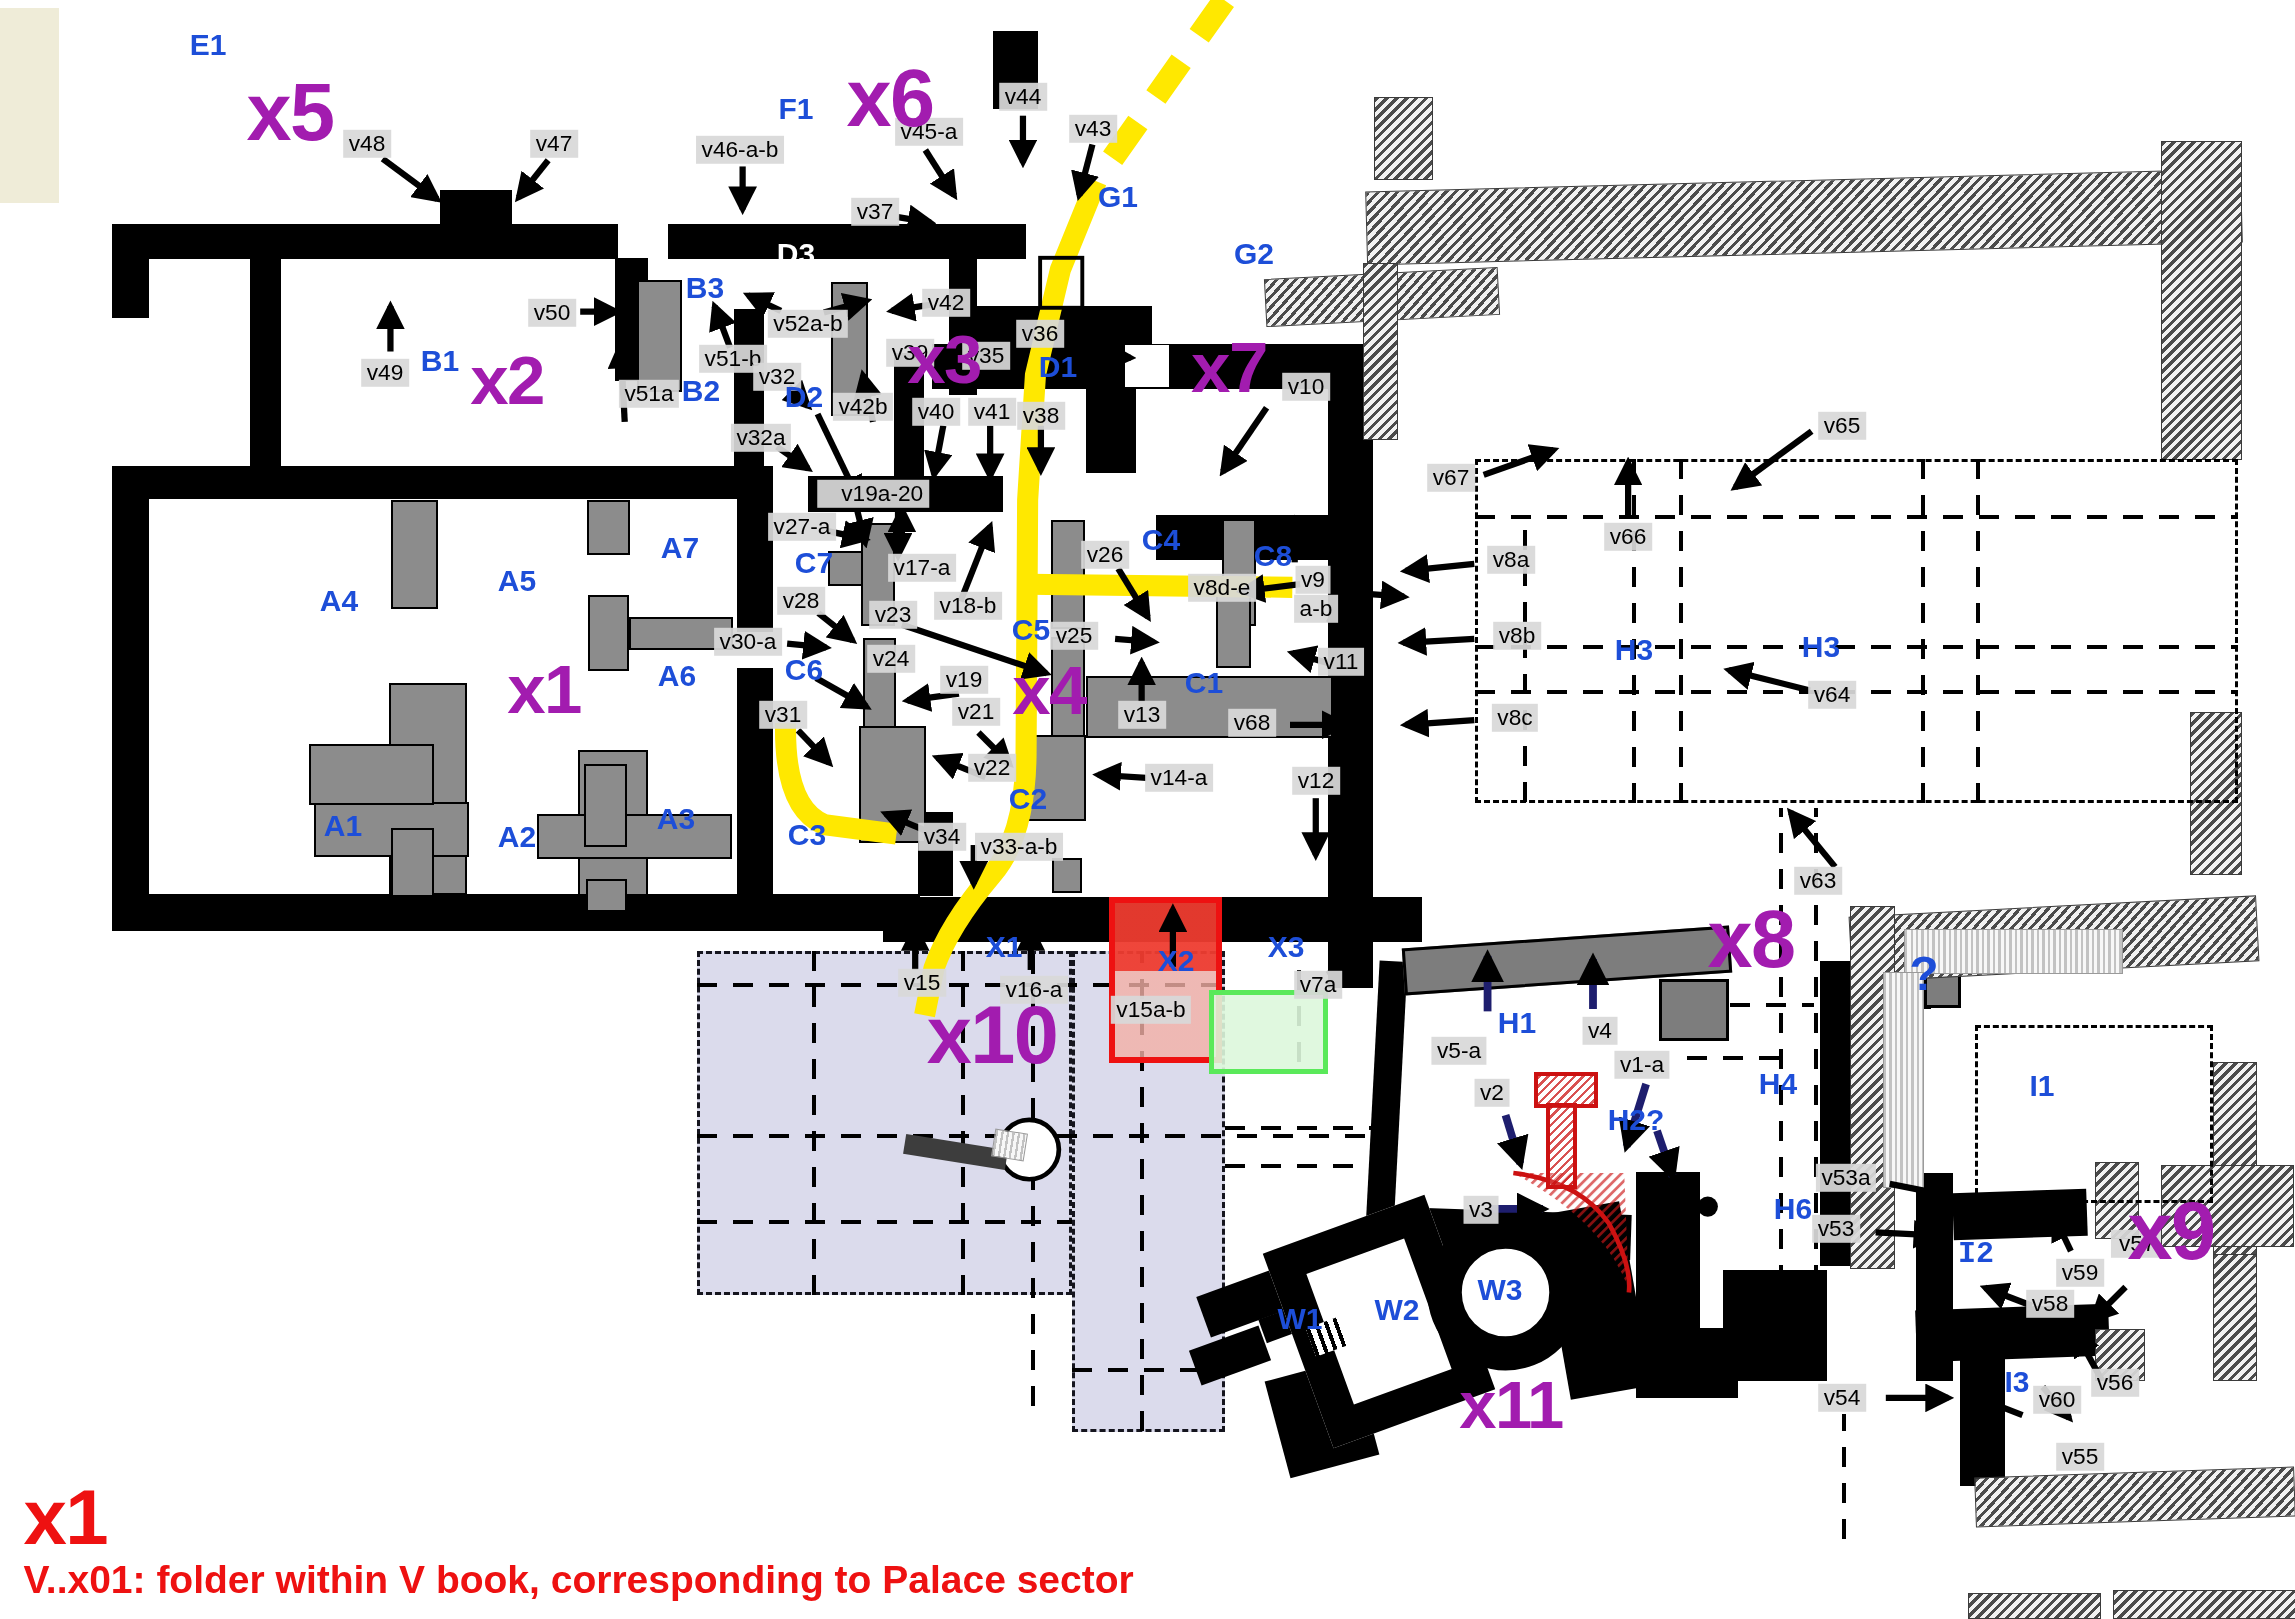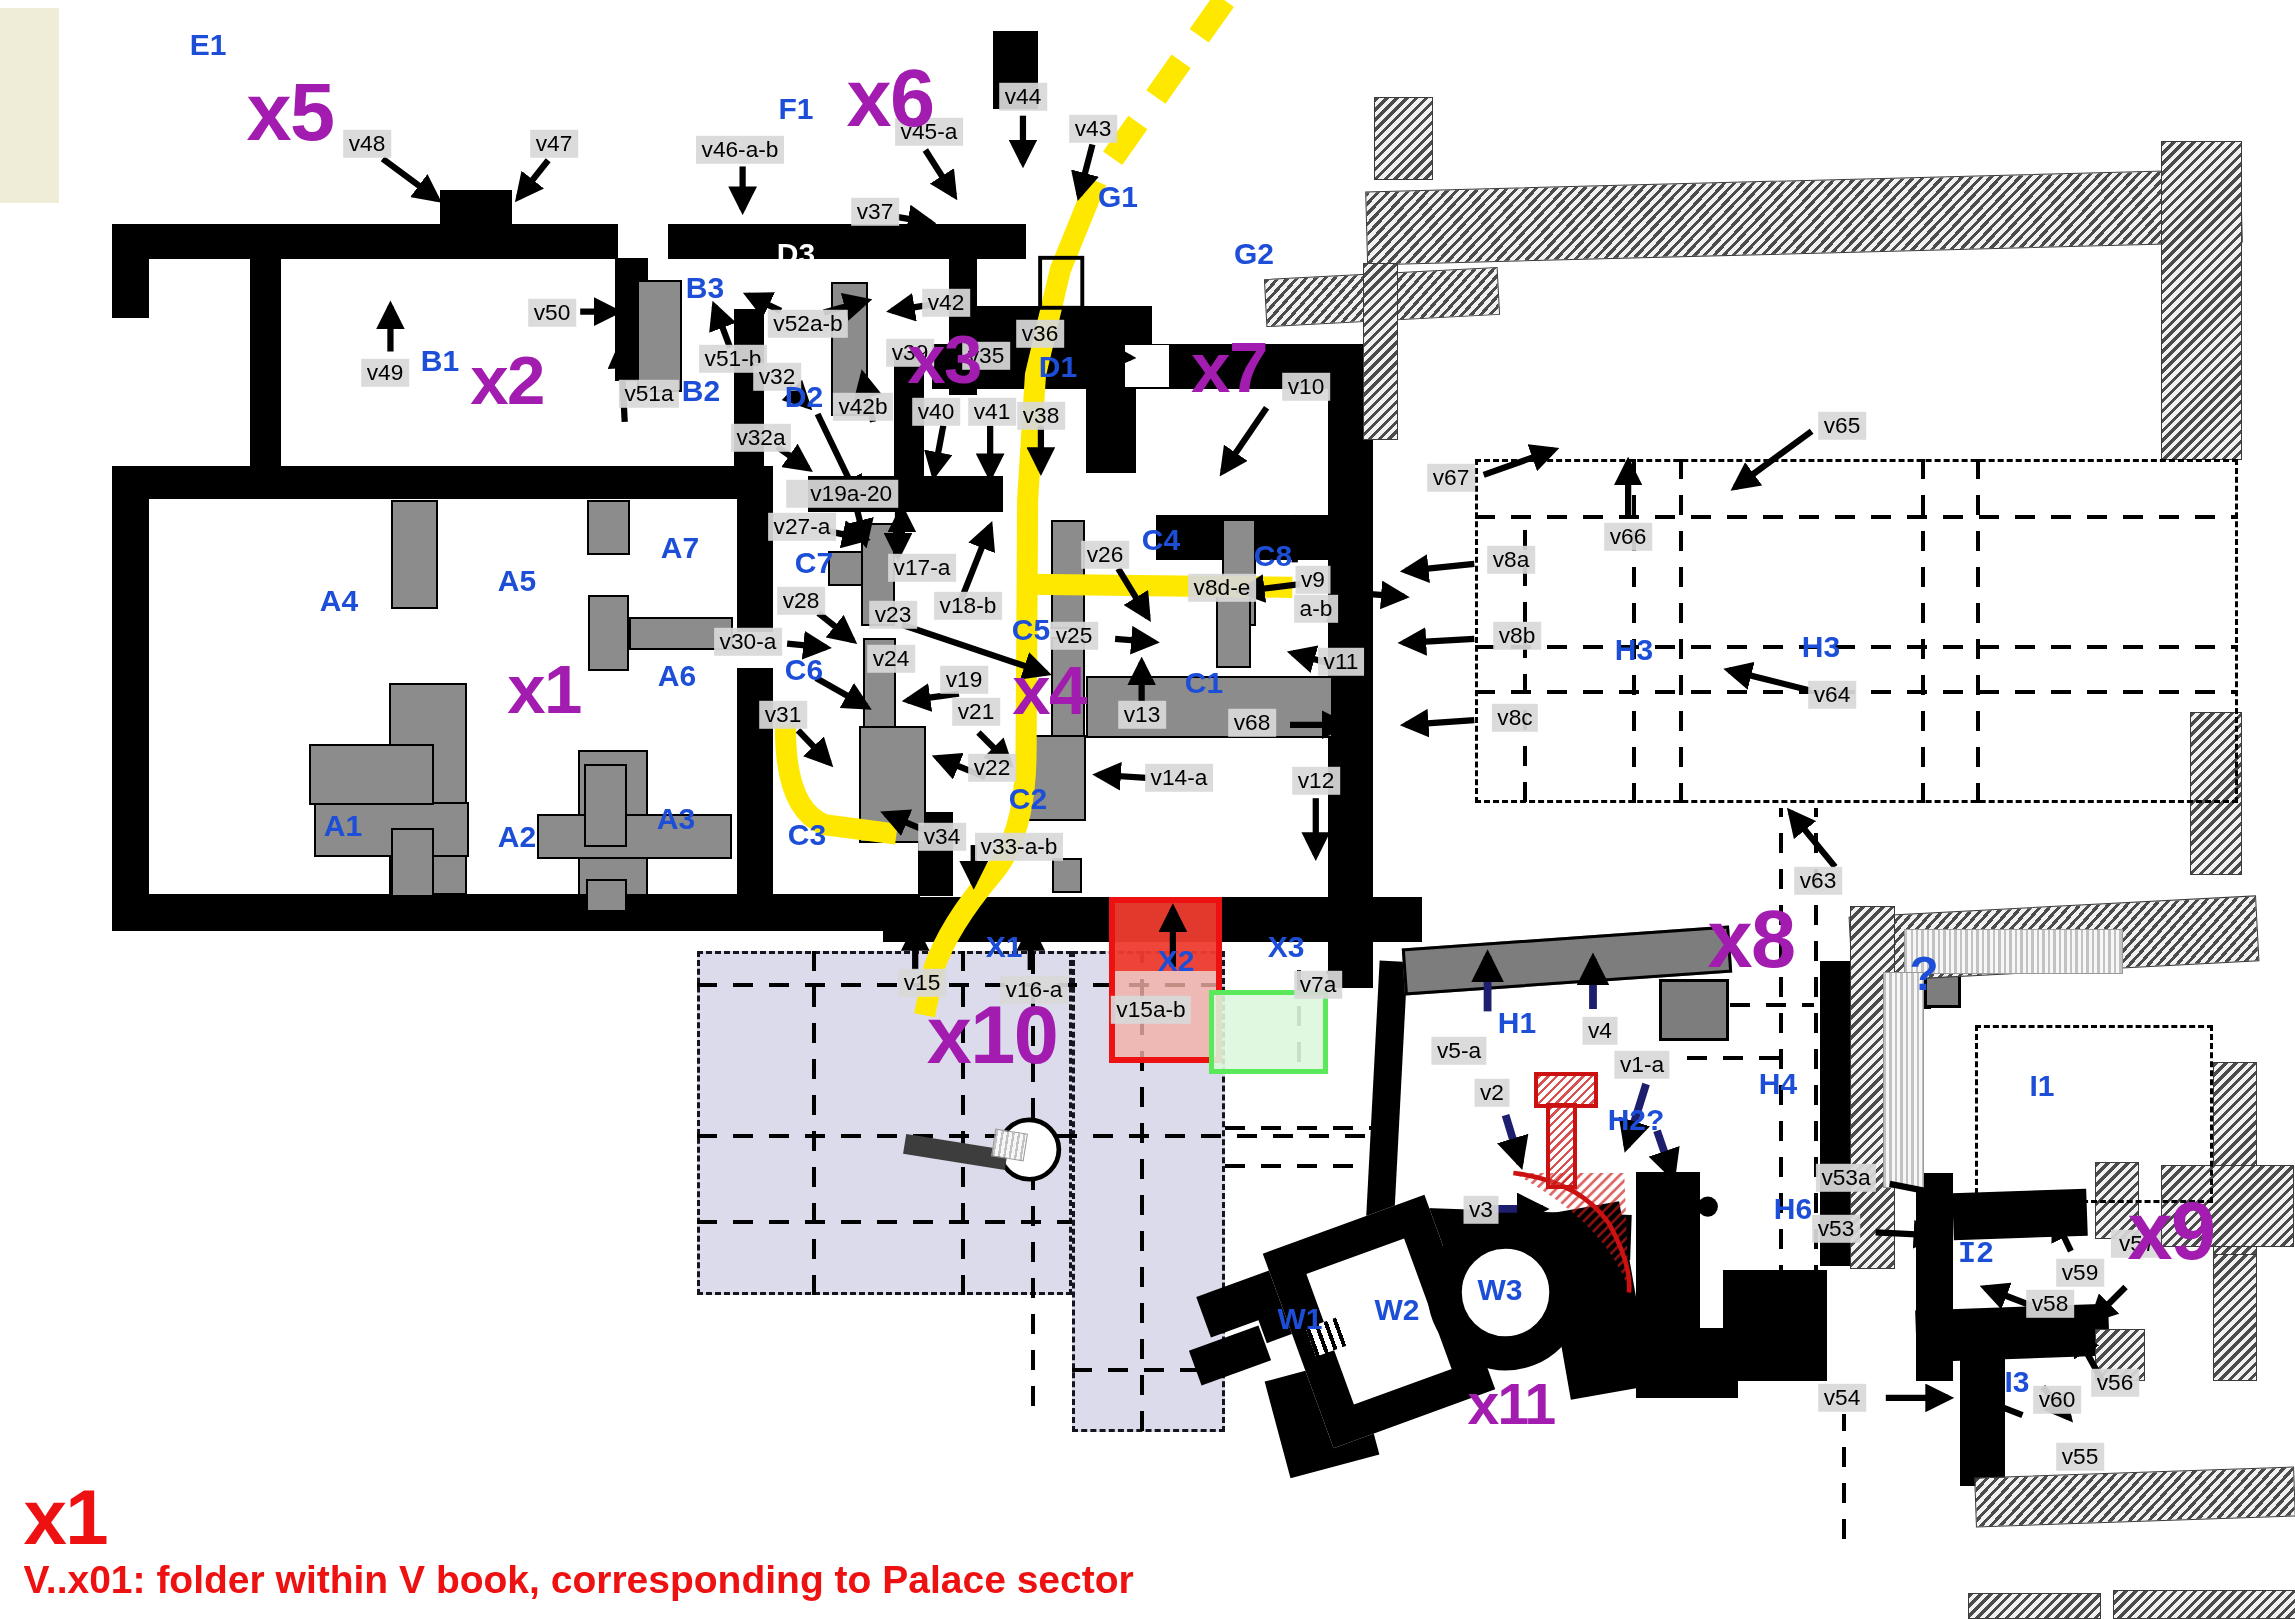--- a/index.html
+++ b/index.html
@@ -301,21 +301,21 @@
       <div class="vlab" style="left: 1040px; top: 334px;">v36</div>
       <div class="vlab" style="left: 385px; top: 373px;">v49</div>
       <div class="vlab" style="left: 733px; top: 359px;">v51-b</div>
       <div class="vlab" style="left: 649px; top: 394px;">v51a</div>
       <div class="vlab" style="left: 777px; top: 377px;">v32</div>
       <div class="vlab" style="left: 863px; top: 407px;">v42b</div>
       <div class="vlab" style="left: 936px; top: 412px;">v40</div>
       <div class="vlab" style="left: 992px; top: 412px;">v41</div>
       <div class="vlab" style="left: 1041px; top: 416px;">v38</div>
       <div class="vlab" style="left: 761px; top: 438px;">v32a</div>
-      <div class="vlab" style="left: 842px; top: 494px; padding-left: 24px;">v19a-20</div>
+      <div class="vlab" style="left: 873px; top: 494px; padding-left: 24px;">v19a-20</div>
       <div class="vlab" style="left: 910px; top: 353px;">v39</div>
       <div class="vlab" style="left: 986px; top: 356px;">v35</div>
       <div class="vlab" style="left: 1306px; top: 387px;">v10</div>
       <div class="vlab" style="left: 1451px; top: 478px;">v67</div>
       <div class="vlab" style="left: 1842px; top: 426px;">v65</div>
       <div class="vlab" style="left: 1628px; top: 537px;">v66</div>
       <div class="vlab" style="left: 1511px; top: 560px;">v8a</div>
       <div class="vlab" style="left: 802px; top: 527px;">v27-a</div>
       <div class="vlab" style="left: 922px; top: 568px;">v17-a</div>
       <div class="vlab" style="left: 801px; top: 601px;">v28</div>
@@ -408,21 +408,21 @@
   <div id="sectors-layer">
       <div class="sector" style="left: 290px; top: 112px; font-size: 81px;">x5</div>
       <div class="sector" style="left: 890px; top: 98px; font-size: 81px;">x6</div>
       <div class="sector" style="left: 507px; top: 380px; font-size: 69px;">x2</div>
       <div class="sector" style="left: 944px; top: 359px; font-size: 69px;">x3</div>
       <div class="sector" style="left: 1229px; top: 367px; font-size: 71px;">x7</div>
       <div class="sector" style="left: 544px; top: 689px; font-size: 69px;">x1</div>
       <div class="sector" style="left: 1049px; top: 690px; font-size: 69px;">x4</div>
       <div class="sector" style="left: 1751px; top: 939px; font-size: 81px;">x8</div>
       <div class="sector" style="left: 992px; top: 1035px; font-size: 81px;">x10</div>
-      <div class="sector" style="left: 1511px; top: 1404px; font-size: 57px;">x11</div>
+      <div class="sector" style="left: 1511px; top: 1404px; font-size: 67px;">x11</div>
       <div class="sector" style="left: 2171px; top: 1231px; font-size: 81px;">x9</div>
     </div>
 
   <div id="caption">
     <div class="cap-x">x1</div>
     <div class="cap-t">V..x01: folder within V book, corresponding to Palace sector</div>
   </div>
 </div>
 
 

